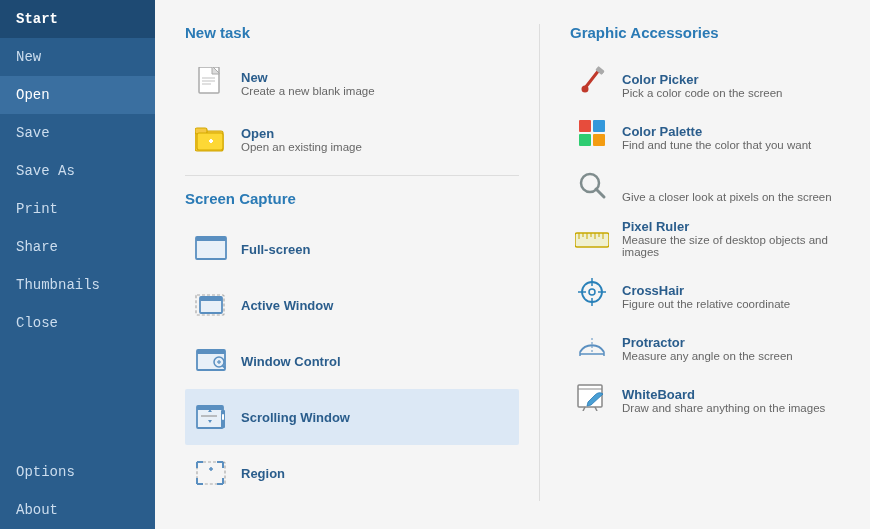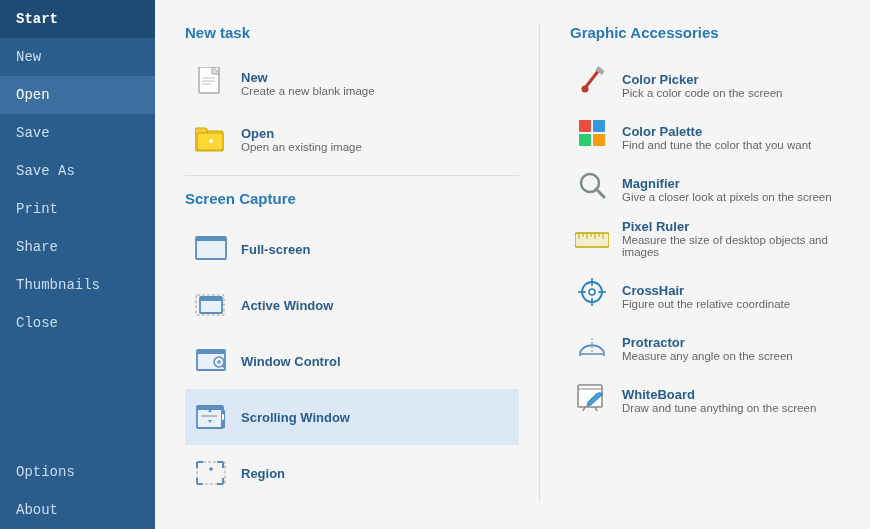--- a/index.html
+++ b/index.html
@@ -329,21 +329,20 @@
       </div>
 
       <div class="accessory-item">
         <div class="accessory-icon">
           <svg width="30" height="30" viewBox="0 0 30 30">
             <circle cx="13" cy="13" r="9" fill="none" stroke="#7f8c8d" stroke-width="2.5"></circle>
             <line x1="19" y1="19" x2="27" y2="27" stroke="#7f8c8d" stroke-width="3" stroke-linecap="round"></line>
           </svg>
         </div>
         <div>
-          <div class="accessory-text-title">Magnifier</div>
           <div class="accessory-text-desc">Give a closer look at pixels on the screen</div>
         </div>
       </div>
 
       <div class="accessory-item">
         <div class="accessory-icon">
           <svg width="34" height="22" viewBox="0 0 34 22">
             <rect x="0" y="4" width="34" height="14" rx="2" fill="#f0f0d0" stroke="#c8a800" stroke-width="1.5"></rect>
             <line x1="4" y1="4" x2="4" y2="10" stroke="#c8a800" stroke-width="1"></line>
             <line x1="8" y1="4" x2="8" y2="8" stroke="#c8a800" stroke-width="1"></line>
@@ -398,19 +397,19 @@
           <svg width="30" height="30" viewBox="0 0 30 30">
             <rect x="1" y="4" width="24" height="22" rx="1" fill="white" stroke="#888" stroke-width="1.5"></rect>
             <line x1="8" y1="26" x2="6" y2="30" stroke="#888" stroke-width="1.5"></line>
             <line x1="18" y1="26" x2="20" y2="30" stroke="#888" stroke-width="1.5"></line>
             <line x1="1" y1="8" x2="25" y2="8" stroke="#888" stroke-width="1"></line>
             <path d="M 18 14 Q 22 10 26 13 L 14 24 L 10 25 L 11 21 Z" fill="#4a9fd4" stroke="#2a7ab5" stroke-width="0.8"></path>
           </svg>
         </div>
         <div>
           <div class="accessory-text-title">WhiteBoard</div>
-          <div class="accessory-text-desc">Draw and tune anything on the screen</div>
+          <div class="accessory-text-desc">Draw and share anything on the images</div>
         </div>
       </div>
 
     </div>
   </div>
 </div>
 
 </body></html>

